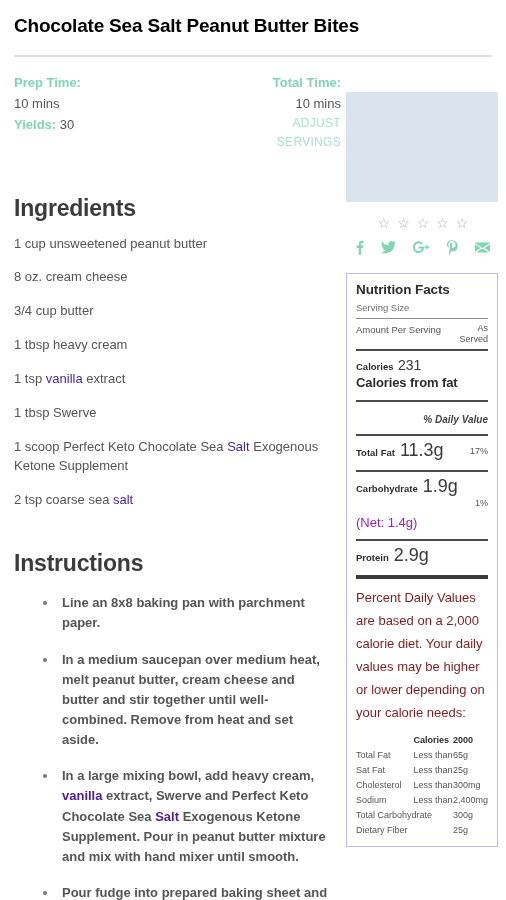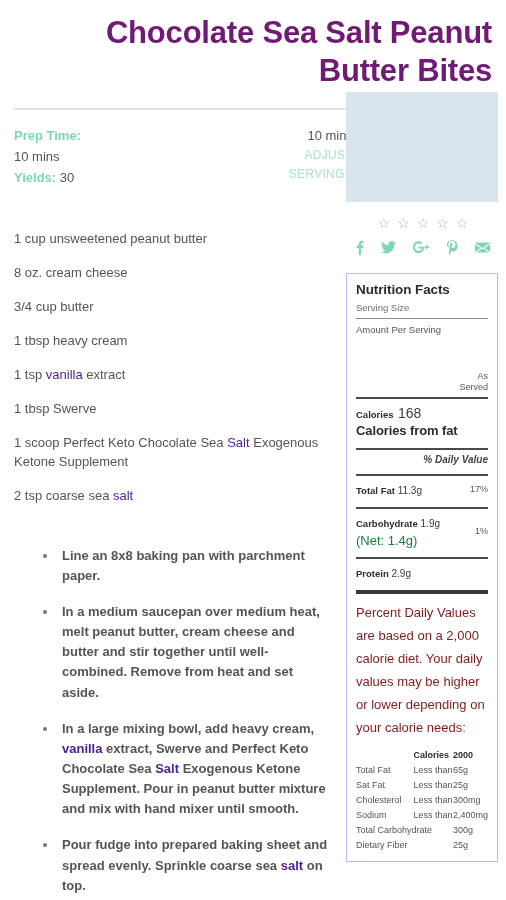--- a/index.html
+++ b/index.html
@@ -10,39 +10,37 @@
     background: #ffffff;
     font-family: "Liberation Sans", sans-serif;
     color: #4a4a4a;
     overflow: hidden;
     position: relative;
   }
   .page { padding: 0 14px; }
 
   
   .recipe-title {
-    font-size: 31px;
+    font-size: 19px;
     line-height: 1.24;
     font-weight: bold;
-    color: #701a75;
+    color: #000000;
     margin: 14px 0 0 0;
     letter-spacing: -0.2px;
-    text-align: right;
   }
   .title-rule {
     height: 2px;
     background: #e2e2e2;
     margin: 17px 0 0 0;
   }
 
   
   .meta-row {
     display: flex;
     margin-top: 15px;
-    gap: 12px;
   }
   .meta-col { font-size: 13px; line-height: 1.62; }
   .meta-col-prep { width: 218px; }
   .meta-col-total { width: 112px; text-align: right; padding-right: 3px;}
   .meta-label {
     color: #7ed6b2;
     font-weight: bold;
   }
   .meta-value { color: #555; }
   .meta-line { white-space: nowrap; }
@@ -111,38 +109,38 @@
   }
   .nf-title { font-size: 13.5px; font-weight: bold; color: #2c2c2c; letter-spacing: -0.1px;}
   .nf-serving { font-size: 9.5px; color: #6e6e6e; margin-top: 5px; }
   .rule-thin { border-top: 1px solid #8a8a8a; margin: 5px 0 0 0; }
   .rule-med  { border-top: 2px solid #4a4a4a; margin: 5px 0 0 0; }
   .rule-thick{ border-top: 4px solid #3a3a3a; margin: 5px 0 0 0; }
 
   .nf-row { display: flex; justify-content: space-between; align-items: flex-start; }
   .nf-aps { font-size: 9.5px; color: #555; padding: 5px 0 5px 0; }
   .nf-as-served {
-    font-size: 9px; color: #555; text-align: right; line-height: 1.18; padding-top: 4px; margin-top: 48px;
+    font-size: 9px; color: #555; text-align: right; line-height: 1.18; padding-top: 4px;
   }
   .nf-cal-line { padding-top: 5px; }
   .nf-cal-label { font-size: 9.5px; font-weight: bold; color: #2c2c2c; }
   .nf-cal-value { font-size: 14px; color: #3a3a3a; }
   .nf-calfat {
     text-align: left; font-size: 13px; font-weight: bold; color: #2c2c2c;
     padding: 1px 0 5px 0; letter-spacing: -0.1px;
   }
   .nf-dv {
     text-align: right; font-size: 10px; font-style: italic; font-weight: bold;
-    color: #444; padding: 4px 0 4px 0;
+    color: #444; padding: 12px 0 4px 0;
   }
   .nf-item { display: flex; justify-content: space-between; align-items: center; padding: 4px 0 4px 0; }
   .nf-item-main { flex: 1; }
   .nf-name { font-size: 9.5px; font-weight: bold; color: #2c2c2c; }
-  .nf-val  { font-size: 10px; color: #3a3a3a; }
-  .nf-sub  { font-size: 13px; color: #15803d; display: block; margin-top: 2px; }
+  .nf-val  { font-size: 18px; color: #3a3a3a; }
+  .nf-sub  { font-size: 13px; color: #a21caf; display: block; margin-top: 18px; }
   .nf-pct  { font-size: 9px; color: #555; padding-left: 6px; white-space: nowrap; }
 
   .nf-para {
     font-size: 13px;
     line-height: 1.76;
     color: #7f1d1d;
     padding: 8px 0 6px 0;
   }
   .dv-table { width: 100%; border-collapse: collapse; margin-top: 2px; }
   .dv-table td, .dv-table th {
@@ -196,39 +194,44 @@
       <div class="meta-line">
         <span class="meta-label">Prep Time:</span>
       </div>
       <div class="meta-line meta-value">10 mins</div>
       <div class="meta-line">
         <span class="meta-label">Yields:</span>
         <span class="meta-value">30</span>
       </div>
     </div>
     <div class="meta-col meta-col-total">
+      <div class="meta-line">
+        <span class="meta-label">Total Time:</span>
+      </div>
       <div class="meta-line meta-value">10 mins</div>
       <div class="adjust-servings">ADJUST SERVINGS</div>
     </div>
   </div>
 
   <div id="ingredients-section" class="section">
+    <h2 class="section-heading">Ingredients</h2>
     <div id="ingredients-list">
         <div class="ingredient"><span>1 cup unsweetened peanut butter</span></div>
         <div class="ingredient"><span>8 oz. cream cheese</span></div>
         <div class="ingredient"><span>3/4 cup butter</span></div>
         <div class="ingredient"><span>1 tbsp heavy cream</span></div>
         <div class="ingredient"><span>1 tsp </span><span class="lnk">vanilla</span><span> extract</span></div>
         <div class="ingredient"><span>1 tbsp Swerve</span></div>
         <div class="ingredient"><span>1 scoop Perfect Keto Chocolate Sea </span><span class="lnk">Salt</span><span> Exogenous Ketone Supplement</span></div>
         <div class="ingredient"><span>2 tsp coarse sea </span><span class="lnk">salt</span></div>
       </div>
   </div>
 
   <div id="instructions-section" class="section">
+    <h2 class="section-heading">Instructions</h2>
     <ul class="instruction-list" id="instructions-list">
         <li class="instruction"><span>Line an 8x8 baking pan with parchment paper.</span></li>
         <li class="instruction"><span>In a medium saucepan over medium heat, melt peanut butter, cream cheese and butter and stir together until well-combined. Remove from heat and set aside.</span></li>
         <li class="instruction"><span>In a large mixing bowl, add heavy cream, </span><span class="lnk">vanilla</span><span> extract, Swerve and Perfect Keto Chocolate Sea </span><span class="lnk">Salt</span><span> Exogenous Ketone Supplement. Pour in peanut butter mixture and mix with hand mixer until smooth.</span></li>
         <li class="instruction"><span>Pour fudge into prepared baking sheet and spread evenly. Sprinkle coarse sea </span><span class="lnk">salt</span><span> on top.</span></li>
       </ul>
   </div>
 
 </div>
 
@@ -281,21 +284,21 @@
       <div class="nf-aps">Amount Per Serving</div>
       <div class="nf-as-served">
         <span>As</span><br>
         <span>Served</span>
       </div>
     </div>
     <div class="rule-med"></div>
 
     <div class="nf-cal-line">
       <span class="nf-cal-label">Calories</span>
-      <span class="nf-cal-value">168</span>
+      <span class="nf-cal-value">231</span>
     </div>
     <div class="nf-calfat">Calories from fat</div>
     <div class="rule-med"></div>
 
     <div class="nf-dv">% Daily Value</div>
     <div class="rule-med"></div>
 
     <div id="nf-rows">
         <div class="nf-item">
           <div class="nf-item-main"><span class="nf-name">Total Fat</span><span class="nf-val"> 11.3g</span></div>

